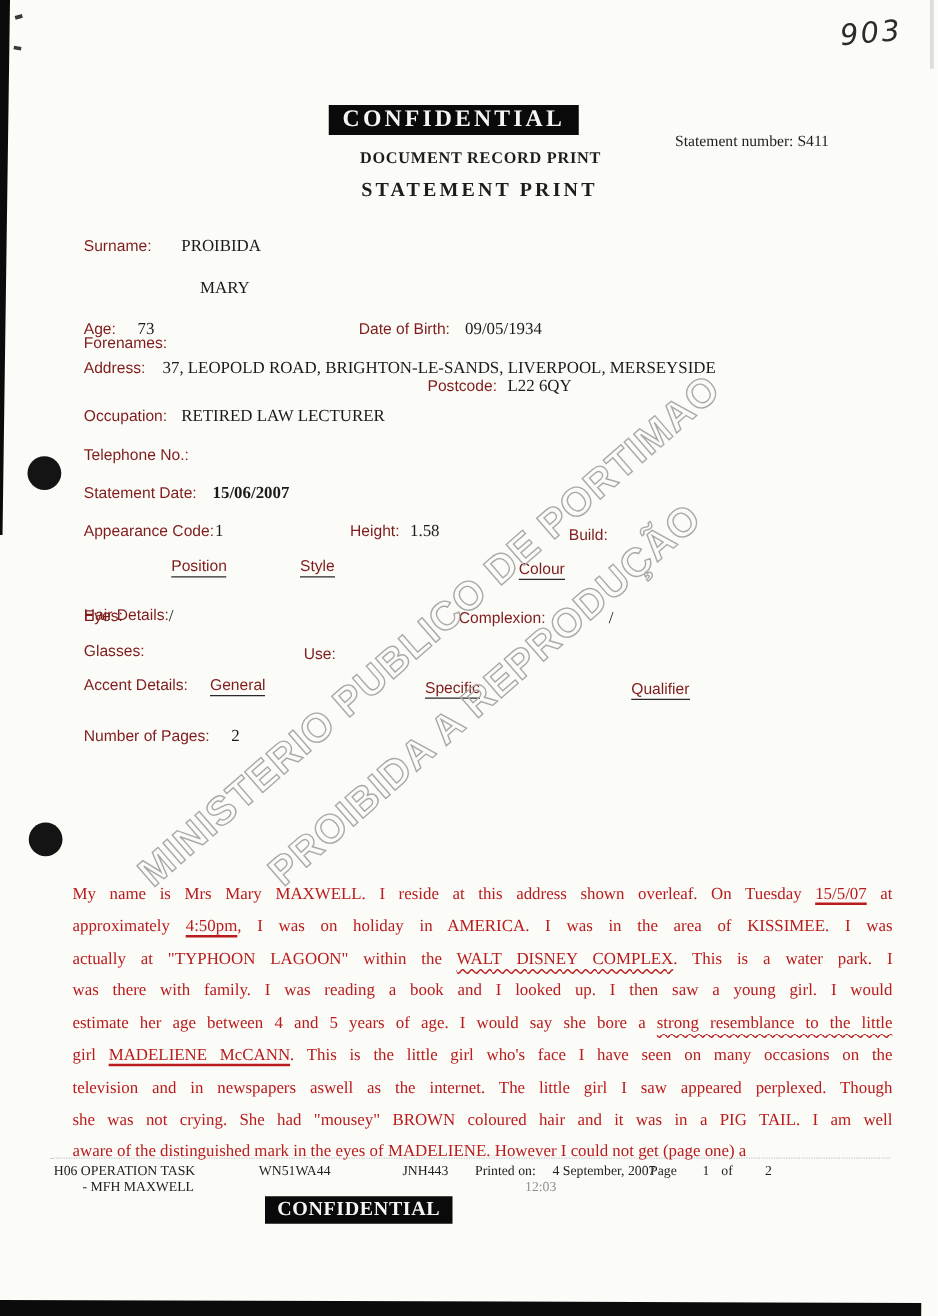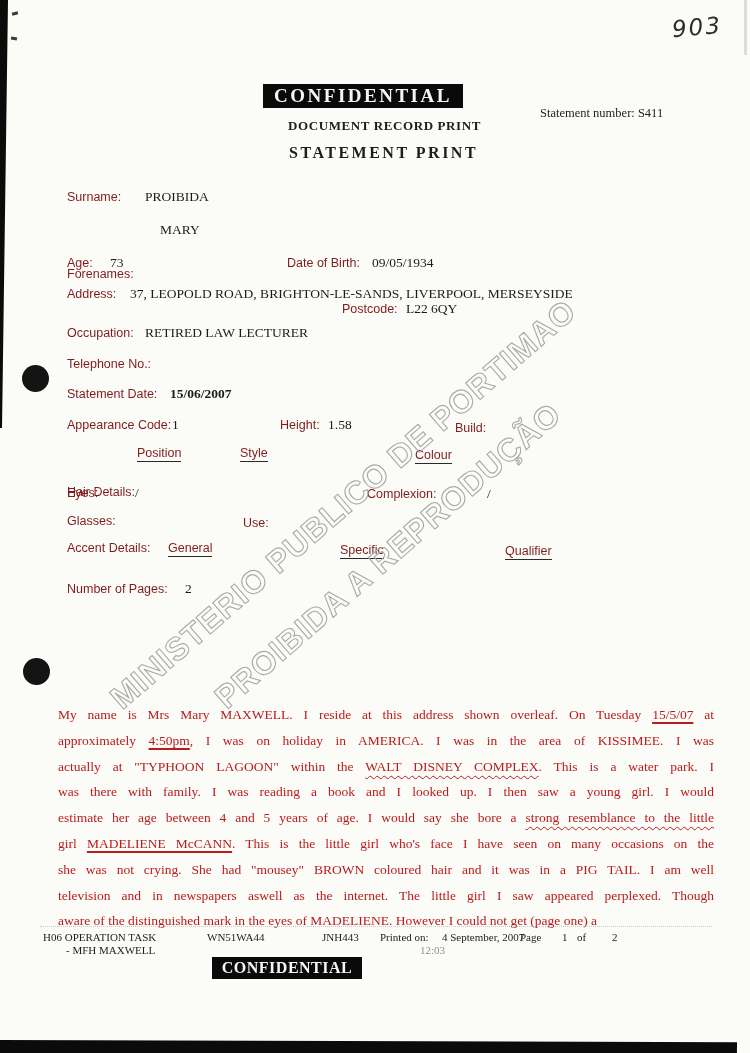--- a/index.html
+++ b/index.html
@@ -125,22 +125,22 @@
   <span class="abs lbl" style="left:67px;top:582px;">Number of Pages:</span>
   <span class="abs val" style="left:185px;top:581px;">2</span>
 
   <div class="body-block">
       <div class="bline"><span>My name is Mrs Mary MAXWELL.  I reside at this address shown overleaf.  On Tuesday </span><span class="ul-s">15/5/07</span><span> at</span></div>
       <div class="bline"><span>approximately </span><span class="ul-s">4:50pm</span><span>, I was on holiday in AMERICA.  I was in the area of KISSIMEE.  I was</span></div>
       <div class="bline"><span>actually at "TYPHOON LAGOON" within the </span><span class="ul-w">WALT DISNEY COMPLEX</span><span>.  This is a water park.  I</span></div>
       <div class="bline"><span>was there with family.  I was reading a book and I looked up.  I then saw a young girl.  I would</span></div>
       <div class="bline"><span>estimate her age between 4 and 5 years of age.  I would say she bore a </span><span class="ul-w">strong resemblance to the little</span></div>
       <div class="bline"><span>girl </span><span class="ul-s">MADELIENE McCANN</span><span>.  This is the little girl who's face I have seen on many occasions on the</span></div>
+      <div class="bline"><span>television and in newspapers aswell as the internet.  The little girl I saw appeared perplexed.  Though</span></div>
       <div class="bline"><span>she was not crying.  She had "mousey" BROWN coloured hair and it was in a PIG TAIL.  I am well</span></div>
-      <div class="bline"><span>television and in newspapers aswell as the internet.  The little girl I saw appeared perplexed.  Though</span></div>
       <div class="bline last"><span>aware of the distinguished mark in the eyes of MADELIENE.  However I could not get (page one) a</span></div>
     </div>
 
   <div class="abs footline"></div>
   <span class="abs foot" style="left:43px;top:931px;">H06  OPERATION TASK</span>
   <span class="abs foot" style="left:66px;top:944px;">- MFH MAXWELL</span>
   <span class="abs foot" style="left:207px;top:931px;">WN51WA44</span>
   <span class="abs foot" style="left:322px;top:931px;">JNH443</span>
   <span class="abs foot" style="left:380px;top:931px;">Printed on:</span>
   <span class="abs foot" style="left:442px;top:931px;">4 September, 2007</span>

